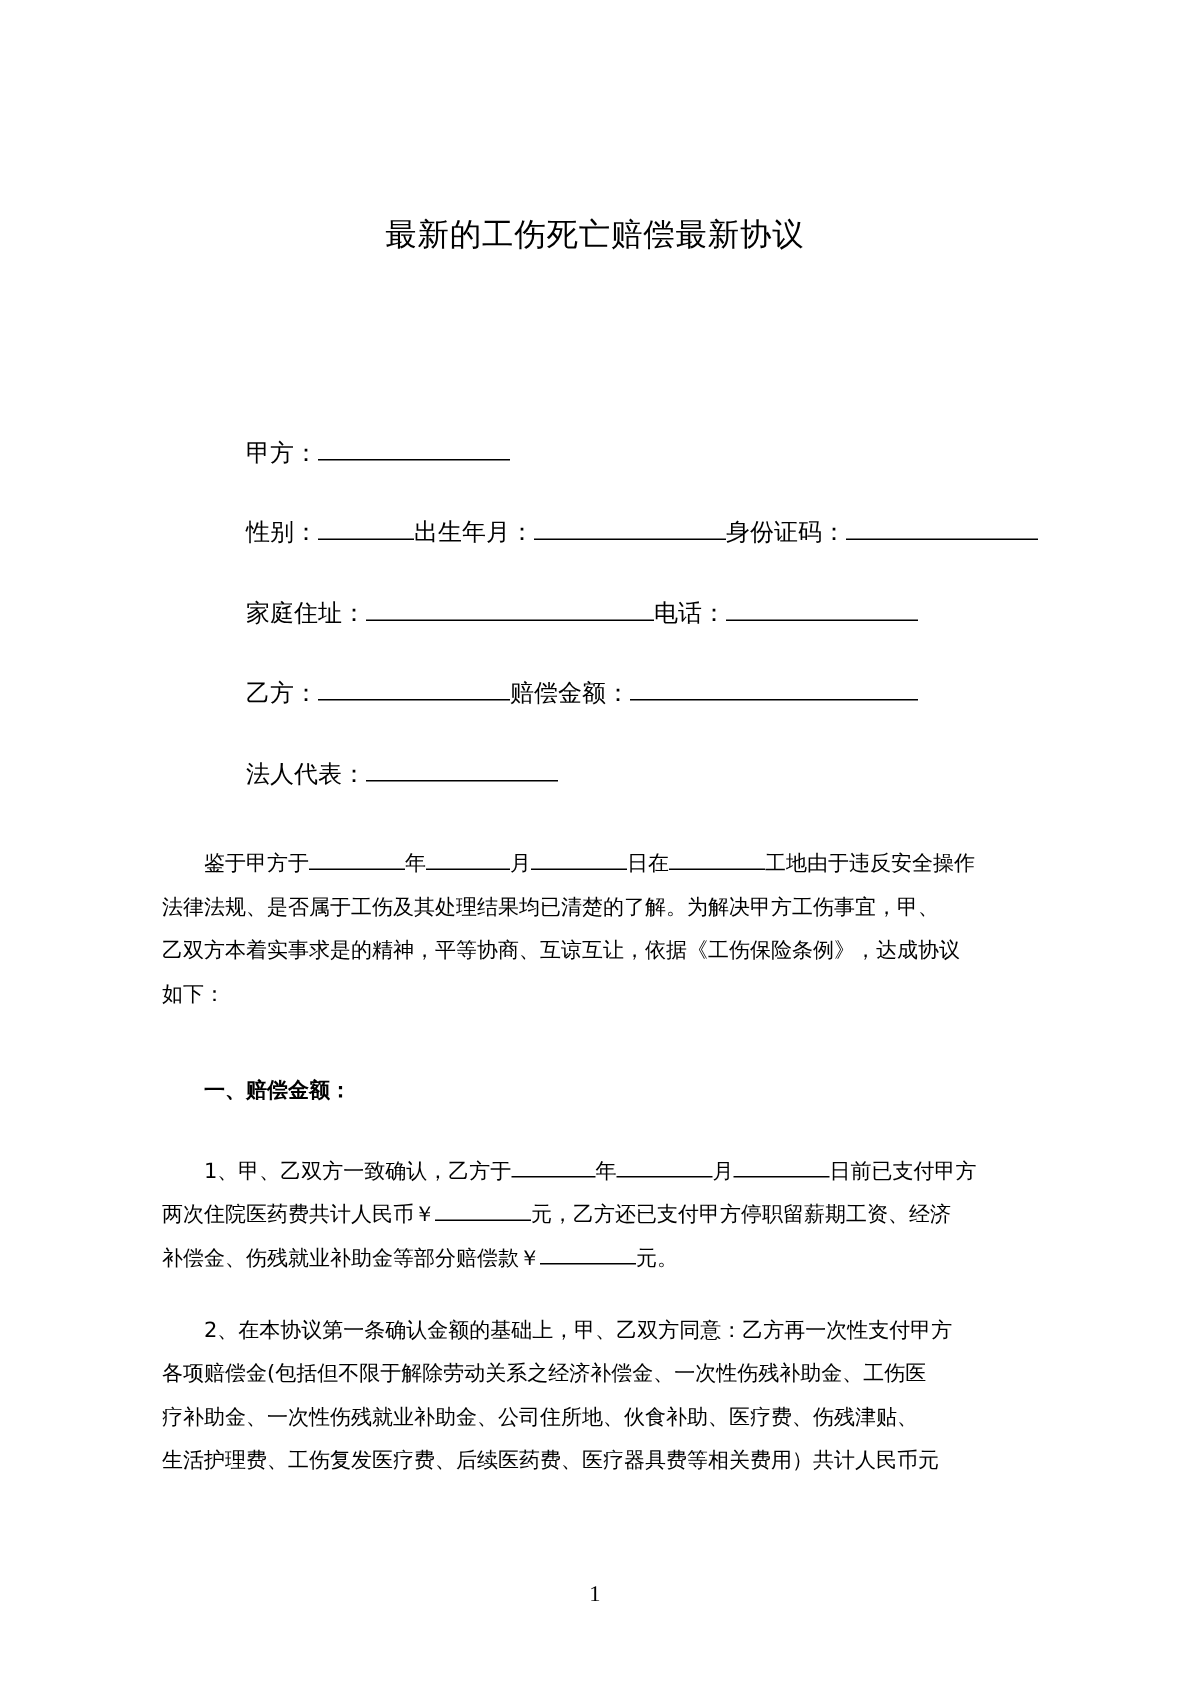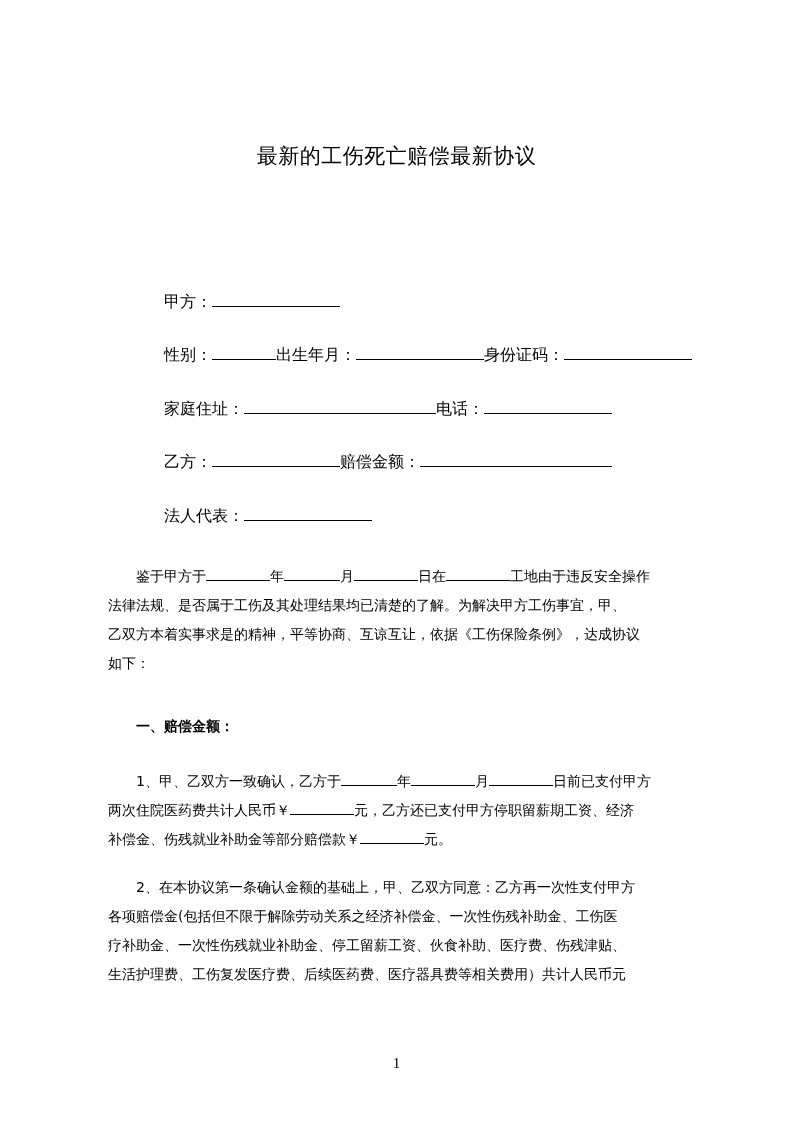--- a/index.html
+++ b/index.html
@@ -53,17 +53,17 @@
 
 <div class="para" style="top:767px">
   <span class="row indent"><span>1、甲、乙双方一致确认，乙方于</span><span class="blank" style="width:56px"></span><span>年</span><span class="blank" style="width:64px"></span><span>月</span><span class="blank" style="width:64px"></span><span>日前已支付甲方</span></span>
   <span class="row"><span>两次住院医药费共计人民币￥</span><span class="blank" style="width:64px"></span><span>元，乙方还已支付甲方停职留薪期工资、经济</span></span>
   <span class="row"><span>补偿金、伤残就业补助金等部分赔偿款￥</span><span class="blank" style="width:64px"></span><span>元。</span></span>
 </div>
 
 <div class="para" style="top:873px">
   <span class="row indent">2、在本协议第一条确认金额的基础上，甲、乙双方同意：乙方再一次性支付甲方</span>
   <span class="row">各项赔偿金(包括但不限于解除劳动关系之经济补偿金、一次性伤残补助金、工伤医</span>
-  <span class="row">疗补助金、一次性伤残就业补助金、停工留薪工资、伙食补助、医疗费、伤残津贴、</span>
+  <span class="row">疗补助金、一次性伤残就业补助金、公司住所地、伙食补助、医疗费、伤残津贴、</span>
   <span class="row">生活护理费、工伤复发医疗费、后续医药费、医疗器具费等相关费用）共计人民币元</span>
 </div>
 
 <div class="page-num">1</div>
 
 </body></html>

